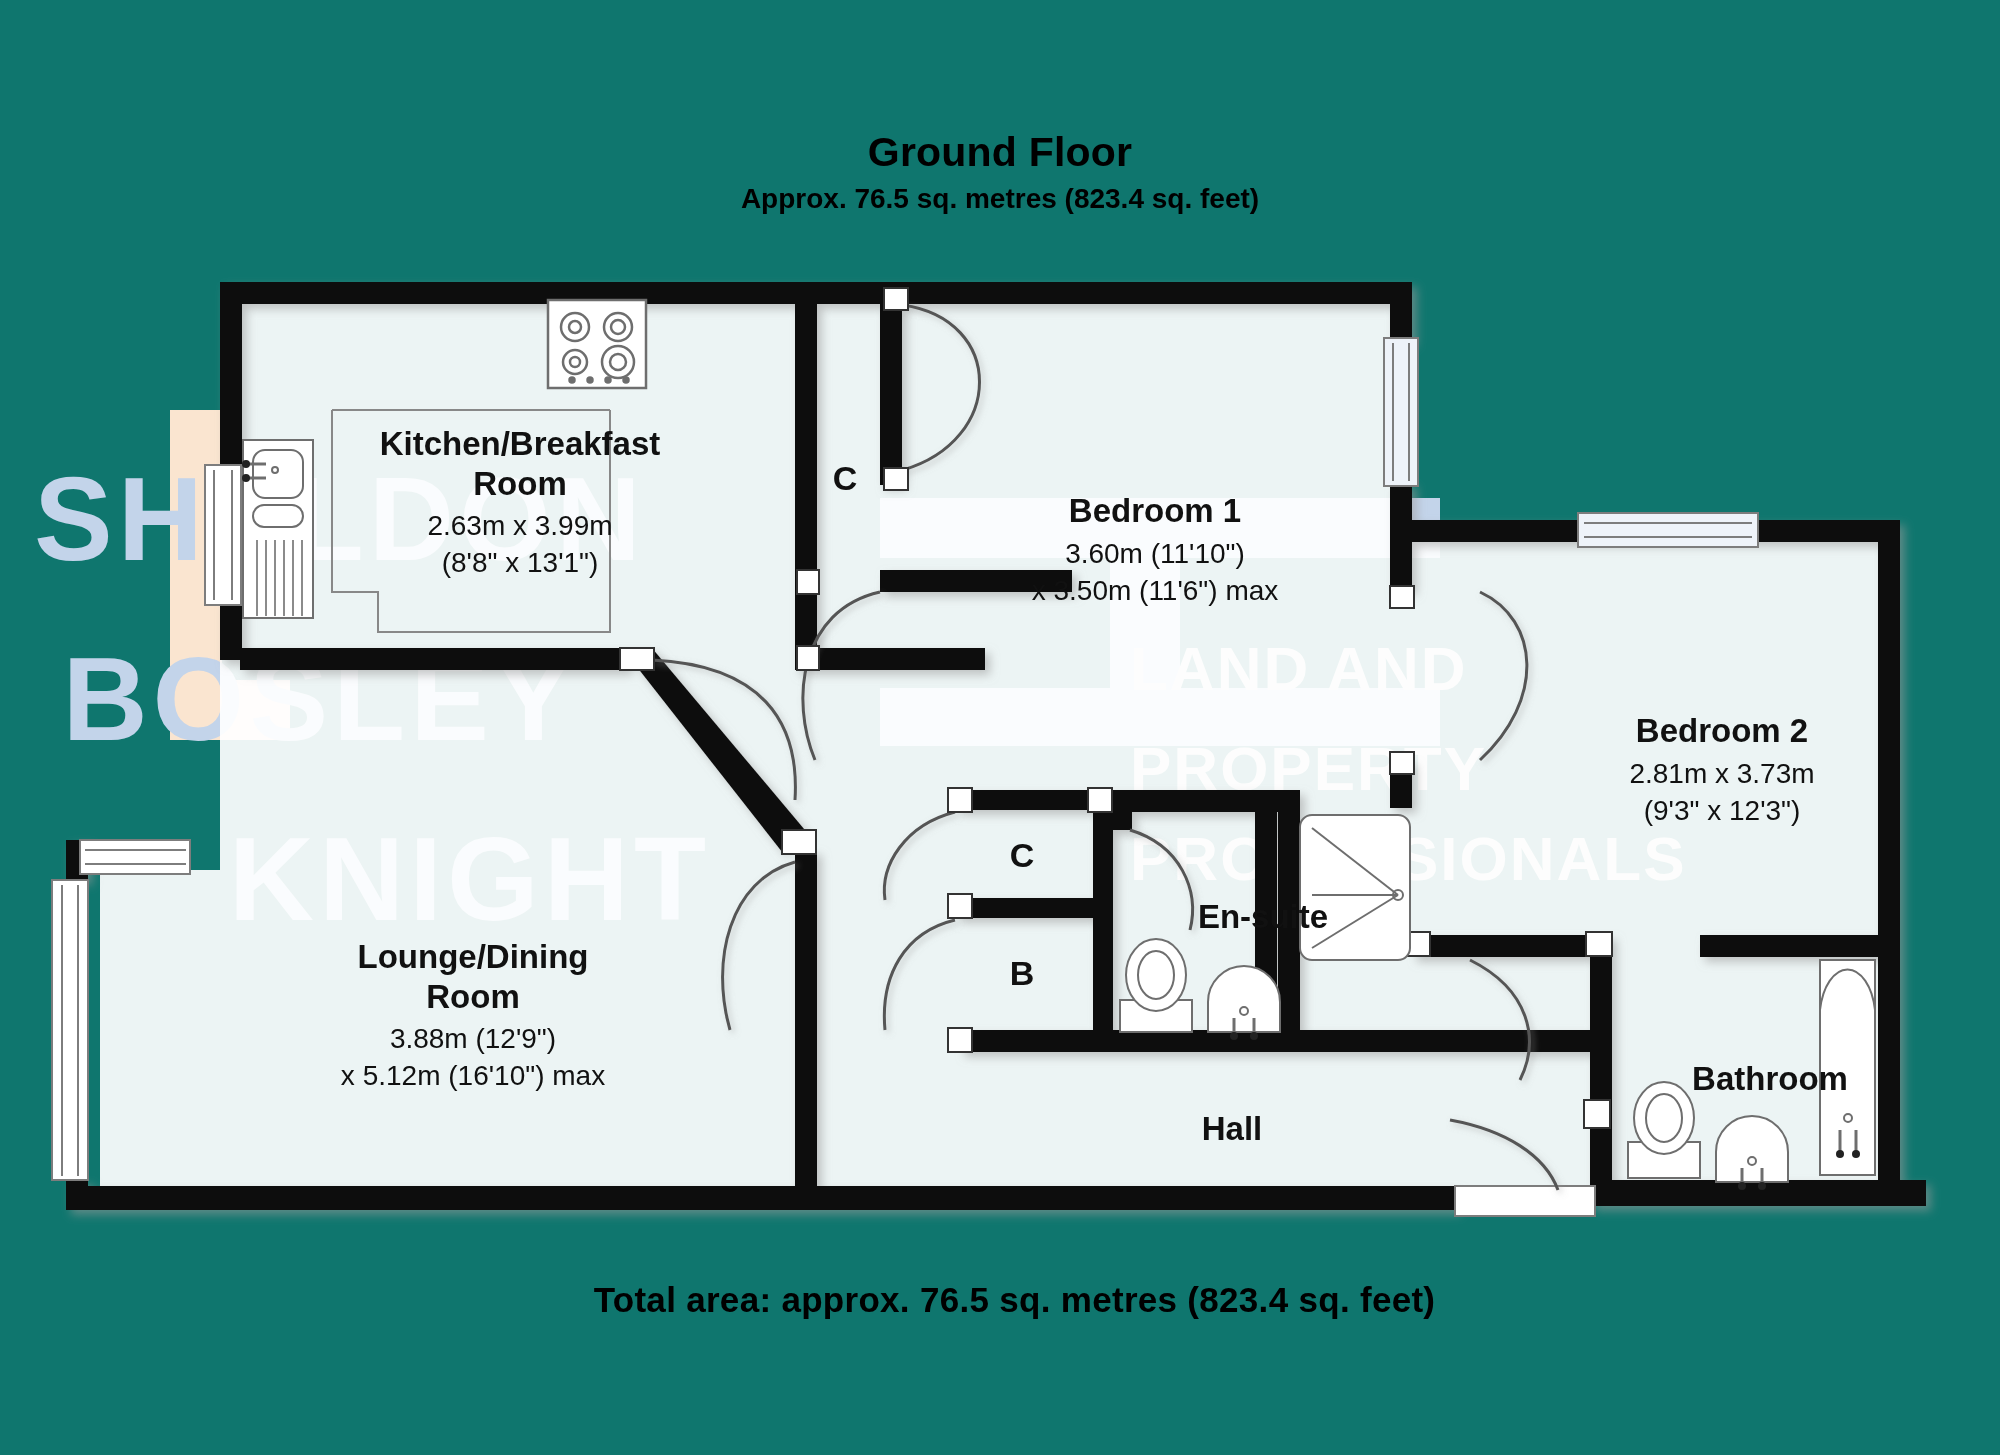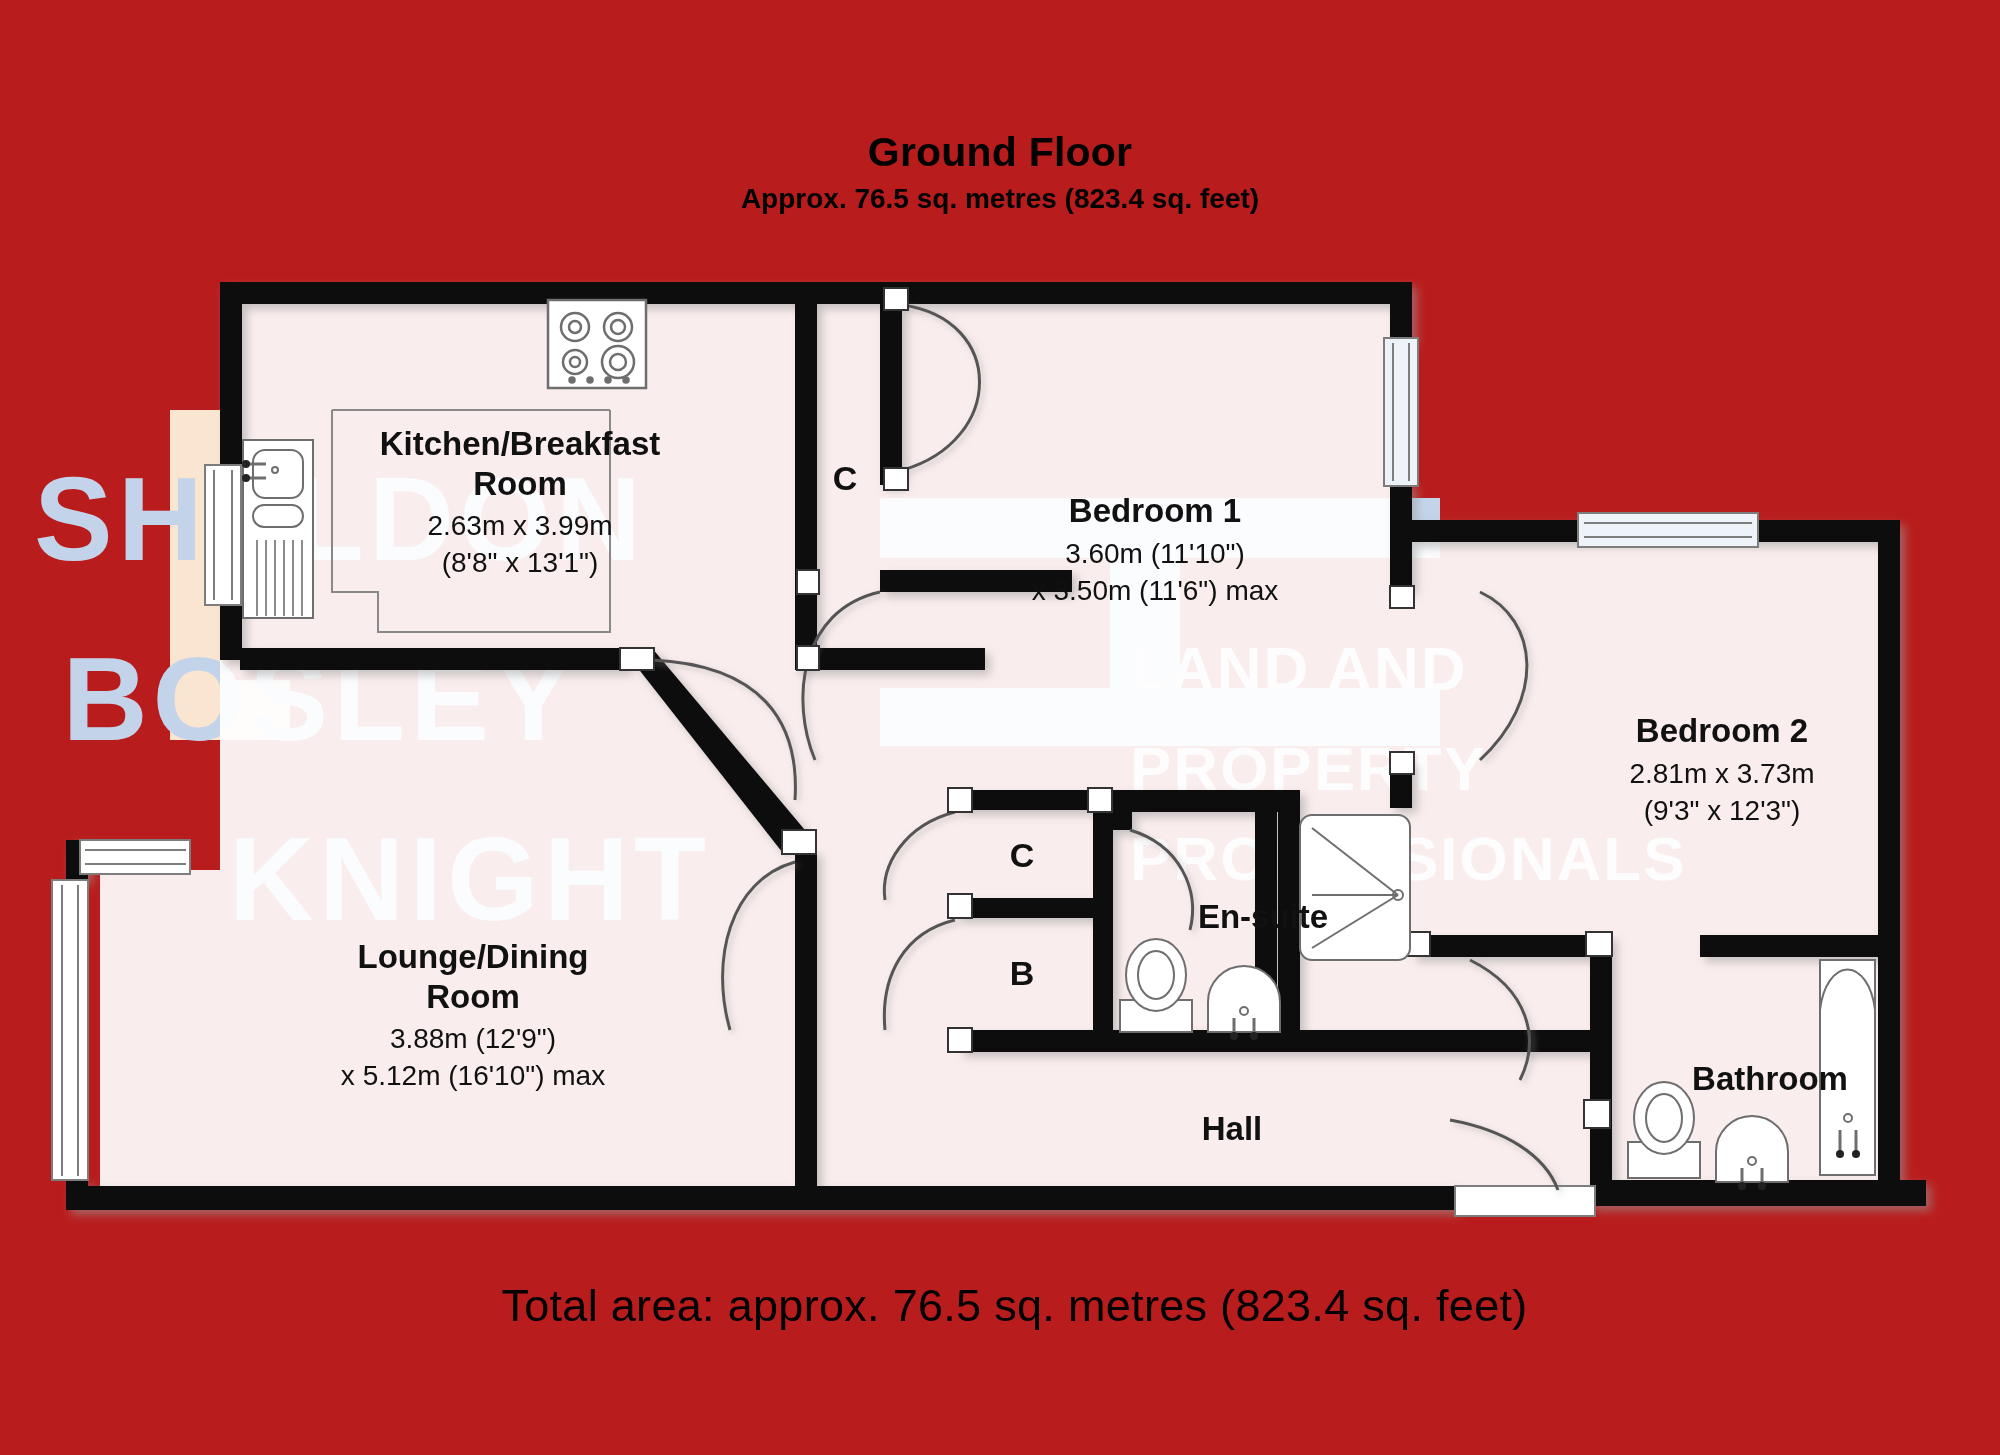--- a/index.html
+++ b/index.html
@@ -12,21 +12,21 @@
     height: 1455px;
     font-family: "Liberation Sans", sans-serif;
     color: #000000;
     overflow: hidden;
     position: relative;
   }
   #page {
     position: relative;
     width: 2000px;
     height: 1455px;
-    background: #b91c1c;
+    background: #0f766e;
   }
 
   
   .header {
     position: absolute;
     top: 130px;
     left: 0;
     width: 2000px;
     text-align: center;
   }
@@ -44,22 +44,22 @@
 
   
   .footer {
     position: absolute;
     top: 1280px;
     left: 0;
     width: 2000px;
     text-align: center;
   }
   .total-area {
-    font-size: 45px;
-    font-weight: normal;
+    font-size: 35px;
+    font-weight: bold;
     letter-spacing: 0.3px;
     padding-left: 29px;
   }
   .disclaimer {
     font-size: 20px;
     line-height: 1.42;
     margin-top: 20px;
   }
 
   

